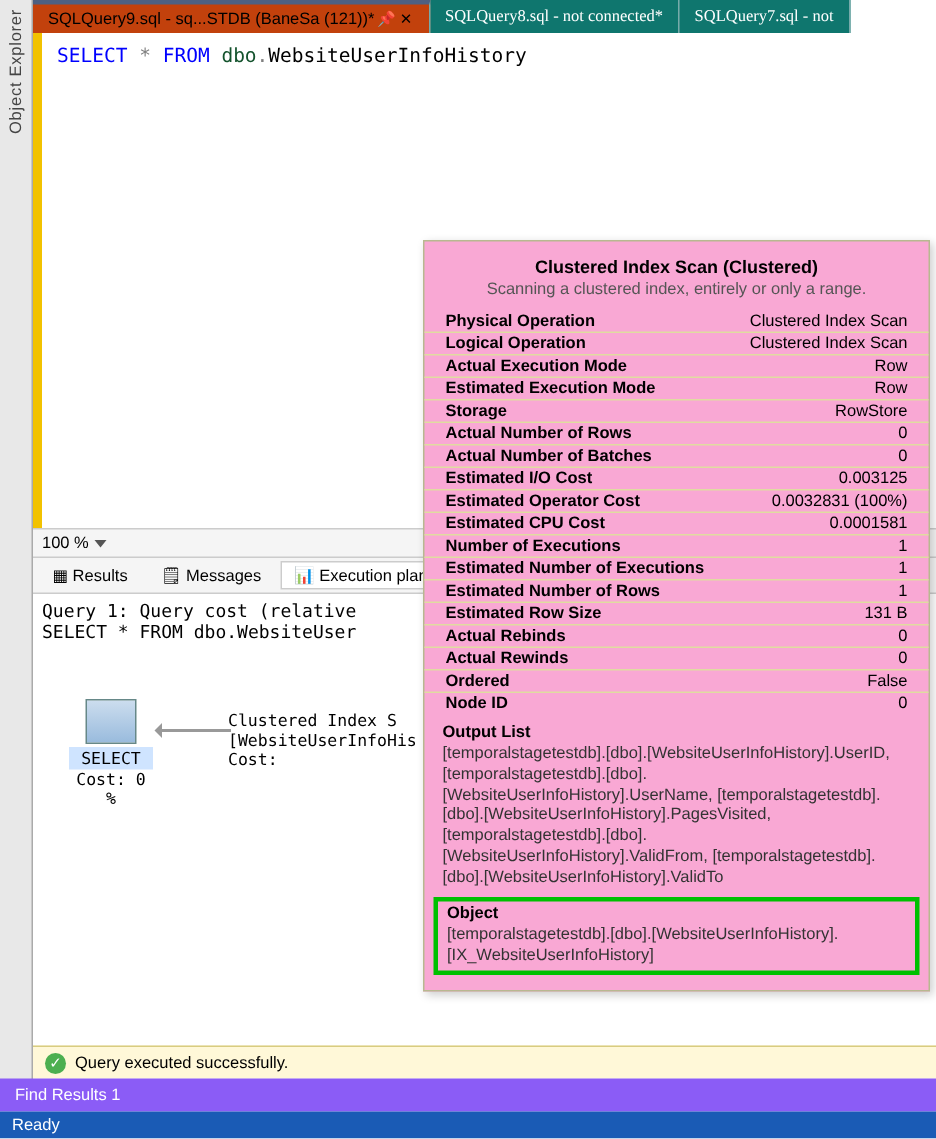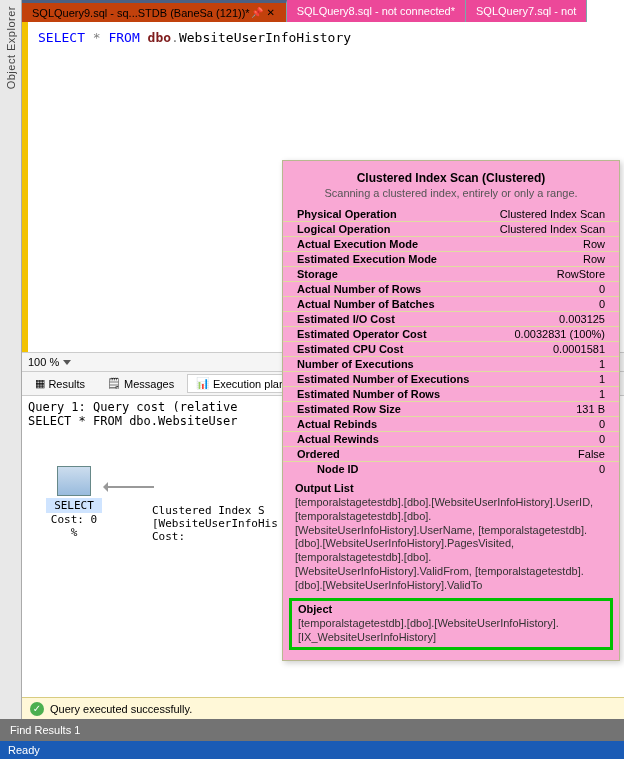--- a/index.html
+++ b/index.html
@@ -48,22 +48,23 @@
       overflow: hidden;
       white-space: nowrap;
       border-right: 1px solid #7aa;
     }
     .tab.active {
       background: #c2410c;
       border-top: 3px solid #4d6082;
       color: #000;
     }
     .tab.other {
-      background: #ec4899;
+      background: #0f766e;
       color: #fff;
+      font-family: Liberation Serif, serif;
     }
     .tab .pin, .tab .close {
       width: 10px; height: 10px;
       display: inline-flex;
       align-items: center;
       justify-content: center;
       font-size: 10px;
     }
     .editor {
       position: absolute;
@@ -72,21 +73,21 @@
       right: 0;
       height: 330px;
       background: #fff;
       border-left: 6px solid #f2c200;
       font-family: Consolas, monospace;
       font-size: 13px;
       padding: 8px 10px;
     }
     .kw-blue { color: #0000ff; }
     .kw-gray { color: #808080; }
-    .kw-teal { color: #7f1d1d; font-weight: bold; }
+    .kw-teal { color: #14532d; }
     .zoom-bar {
       position: absolute;
       left: 22px;
       top: 352px;
       right: 0;
       height: 20px;
       background: #f5f5f5;
       border-top: 1px solid #ccc;
       border-bottom: 1px solid #ccc;
       display: flex;
@@ -145,21 +146,20 @@
       border:1px solid #688;
       margin: 0 auto 2px auto;
     }
     .select-node .lbl { background: #cfe4ff; padding: 1px 3px; }
     .scan-node {
       position: absolute;
       left: 130px; top: 42px;
       font-size: 11px;
       font-family: Consolas, monospace;
       white-space: pre;
-      margin-top: 30px;
     }
     .arrow {
       position: absolute;
       left: 82px; top: 54px;
       width: 50px;
       height: 2px;
       background: #999;
     }
     .arrow::before {
       content:"";
@@ -186,21 +186,21 @@
       background:#4caf50;
       color:#fff;
       display:flex;align-items:center;justify-content:center;
       font-size:10px;
     }
     .find-results {
       position:absolute;
       left:0; right:0;
       bottom: 18px;
       height: 22px;
-      background:#737373;
+      background:#8b5cf6;
       color:#fff;
       display:flex;
       align-items:center;
       padding:4px 10px;
       font-size:11px;
     }
     .ready-bar {
       position:absolute;
       left:0; right:0; bottom:0;
       height:18px;
@@ -238,21 +238,21 @@
     .tt-table {
       width:100%;
       font-size:11px;
     }
     .tt-row {
       display:flex;
       justify-content:space-between;
       border-bottom:1px solid #e0dca0;
       padding: 1px 14px;
     }
-    .tt-row:last-child { border-bottom: none; margin-left: 20px;}
+    .tt-row:last-child { border-bottom: none;}
     .tt-row .k { font-weight:bold; }
     .tt-row .v { text-align:center; }
     .tt-section {
       margin: 4px 6px;
       padding: 2px 6px;
     }
     .tt-section .sec-title { font-weight:bold; font-size:11px; margin-bottom:2px;}
     .tt-section .sec-body { font-size:11px; color:#333; line-height:1.25;}
     .tt-section.boxed { border: 3px solid #00c000; }
     .dropdown-caret {

